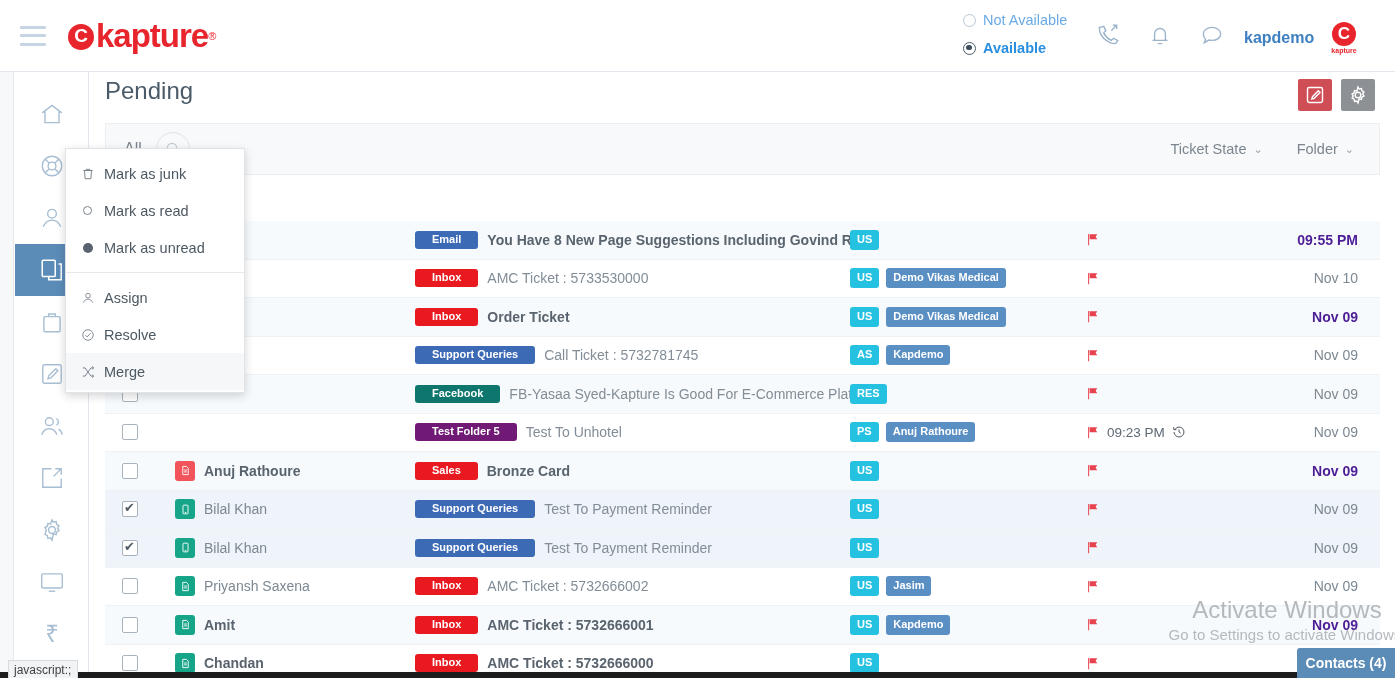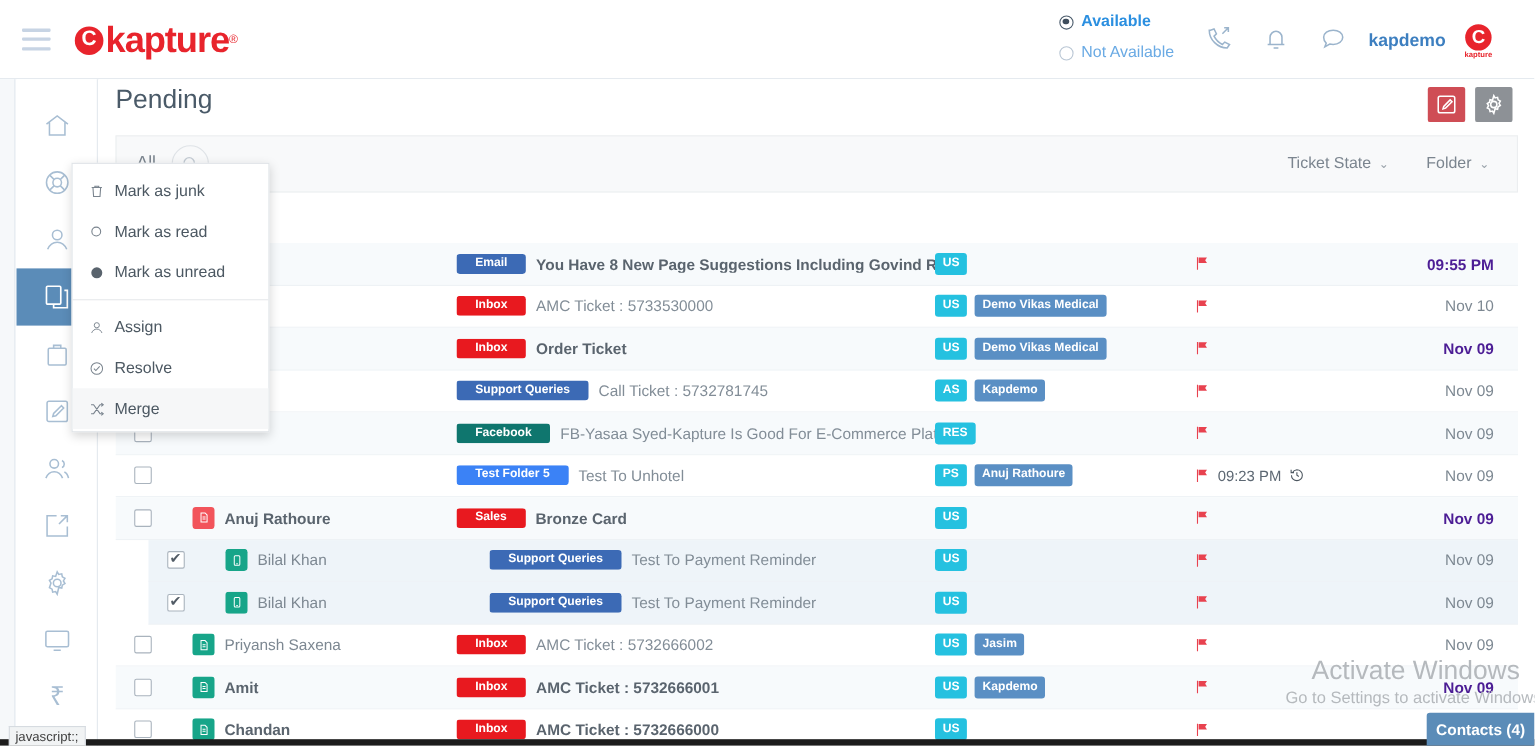--- a/index.html
+++ b/index.html
@@ -177,21 +177,21 @@
   .dot-f { width: 10px; height: 10px; border-radius: 50%; background: #59636d; }
   .menu-sep { height: 1px; background: #e6e9ec; margin: 6px 0; }
 
   
   .list { position: absolute; left: 15px; top: 149px; width: 1275px; height: 457px; overflow: hidden; }
   .row {
     height: 38.5px; display: flex; align-items: center;
     border-bottom: 1px solid #eef2f5; background: #ffffff;
   }
   .row.alt { background: #f7fafc; }
-  .row.sel { background: #eef4f9; margin-left: 30px; }
+  .row.sel { background: #eef4f9; }
   .c-check { width: 50px; display: flex; justify-content: center; flex: none; }
   .c-name { width: 260px; display: flex; align-items: center; gap: 9px; padding-left: 20px; flex: none; overflow: hidden; }
   .avatar {
     width: 20px; height: 20px; border-radius: 3px; flex: none;
     display: flex; align-items: center; justify-content: center; color: #fff;
   }
   .avatar svg { width: 11px; height: 11px; display: block; }
   .name-txt { font-size: 14px; color: #7d8892; white-space: nowrap; overflow: hidden; }
   .row.unread .name-txt { color: #5a646e; font-weight: bold; }
   .c-subj { flex: 1; display: flex; align-items: center; gap: 9px; overflow: hidden; }
@@ -244,26 +244,26 @@
       <i></i>
     </div>
   <div class="brand">
     <div class="brand-mark">C</div>
     <div class="brand-text">kapture</div>
     <div class="brand-reg">®</div>
   </div>
 
   <div class="avail-wrap">
     <div class="avail-row">
+      <span class="radio"></span>
+      <span class="avail-label">Not Available</span>
+    </div>
+    <div class="avail-row">
       <span class="radio on"></span>
       <span class="avail-label strong">Available</span>
-    </div>
-    <div class="avail-row">
-      <span class="radio"></span>
-      <span class="avail-label">Not Available</span>
     </div>
   </div>
 
   <div class="hicons">
     <span class="hicon">
       <svg viewBox="0 0 24 24" fill="none" stroke="currentColor" stroke-width="1.3">
         <path d="M4 5c0 8 7 15 15 15l2-3-4-2-2 2c-3-1.5-5.5-4-7-7l2-2-2-4-3 1z"></path>
         <path d="M15 8l5-5M16.5 3H20v3.5"></path>
       </svg>
     </span>
@@ -547,21 +547,21 @@
         <div class="c-date">Nov 09</div>
       </div>
       <div class="row">
         <div class="c-check">
           <div class="cbox"></div>
         </div>
         <div class="c-name">
           <span class="name-txt"></span>
         </div>
         <div class="c-subj">
-          <span class="cat" style="background: #3b82f6;">Test Folder 5</span>
+          <span class="cat" style="background: #701a75;">Test Folder 5</span>
           <span class="subj-txt">Test To Unhotel</span>
         </div>
         <div class="c-tags">
           <span class="tag stat">PS</span>
           <span class="tag name">Anuj Rathoure</span>
         </div>
         <div class="c-flag">
           <span class="flag-ico">
             <svg viewBox="0 0 24 24" fill="currentColor">
               <path d="M5 3h1.6v18H5z"></path>

